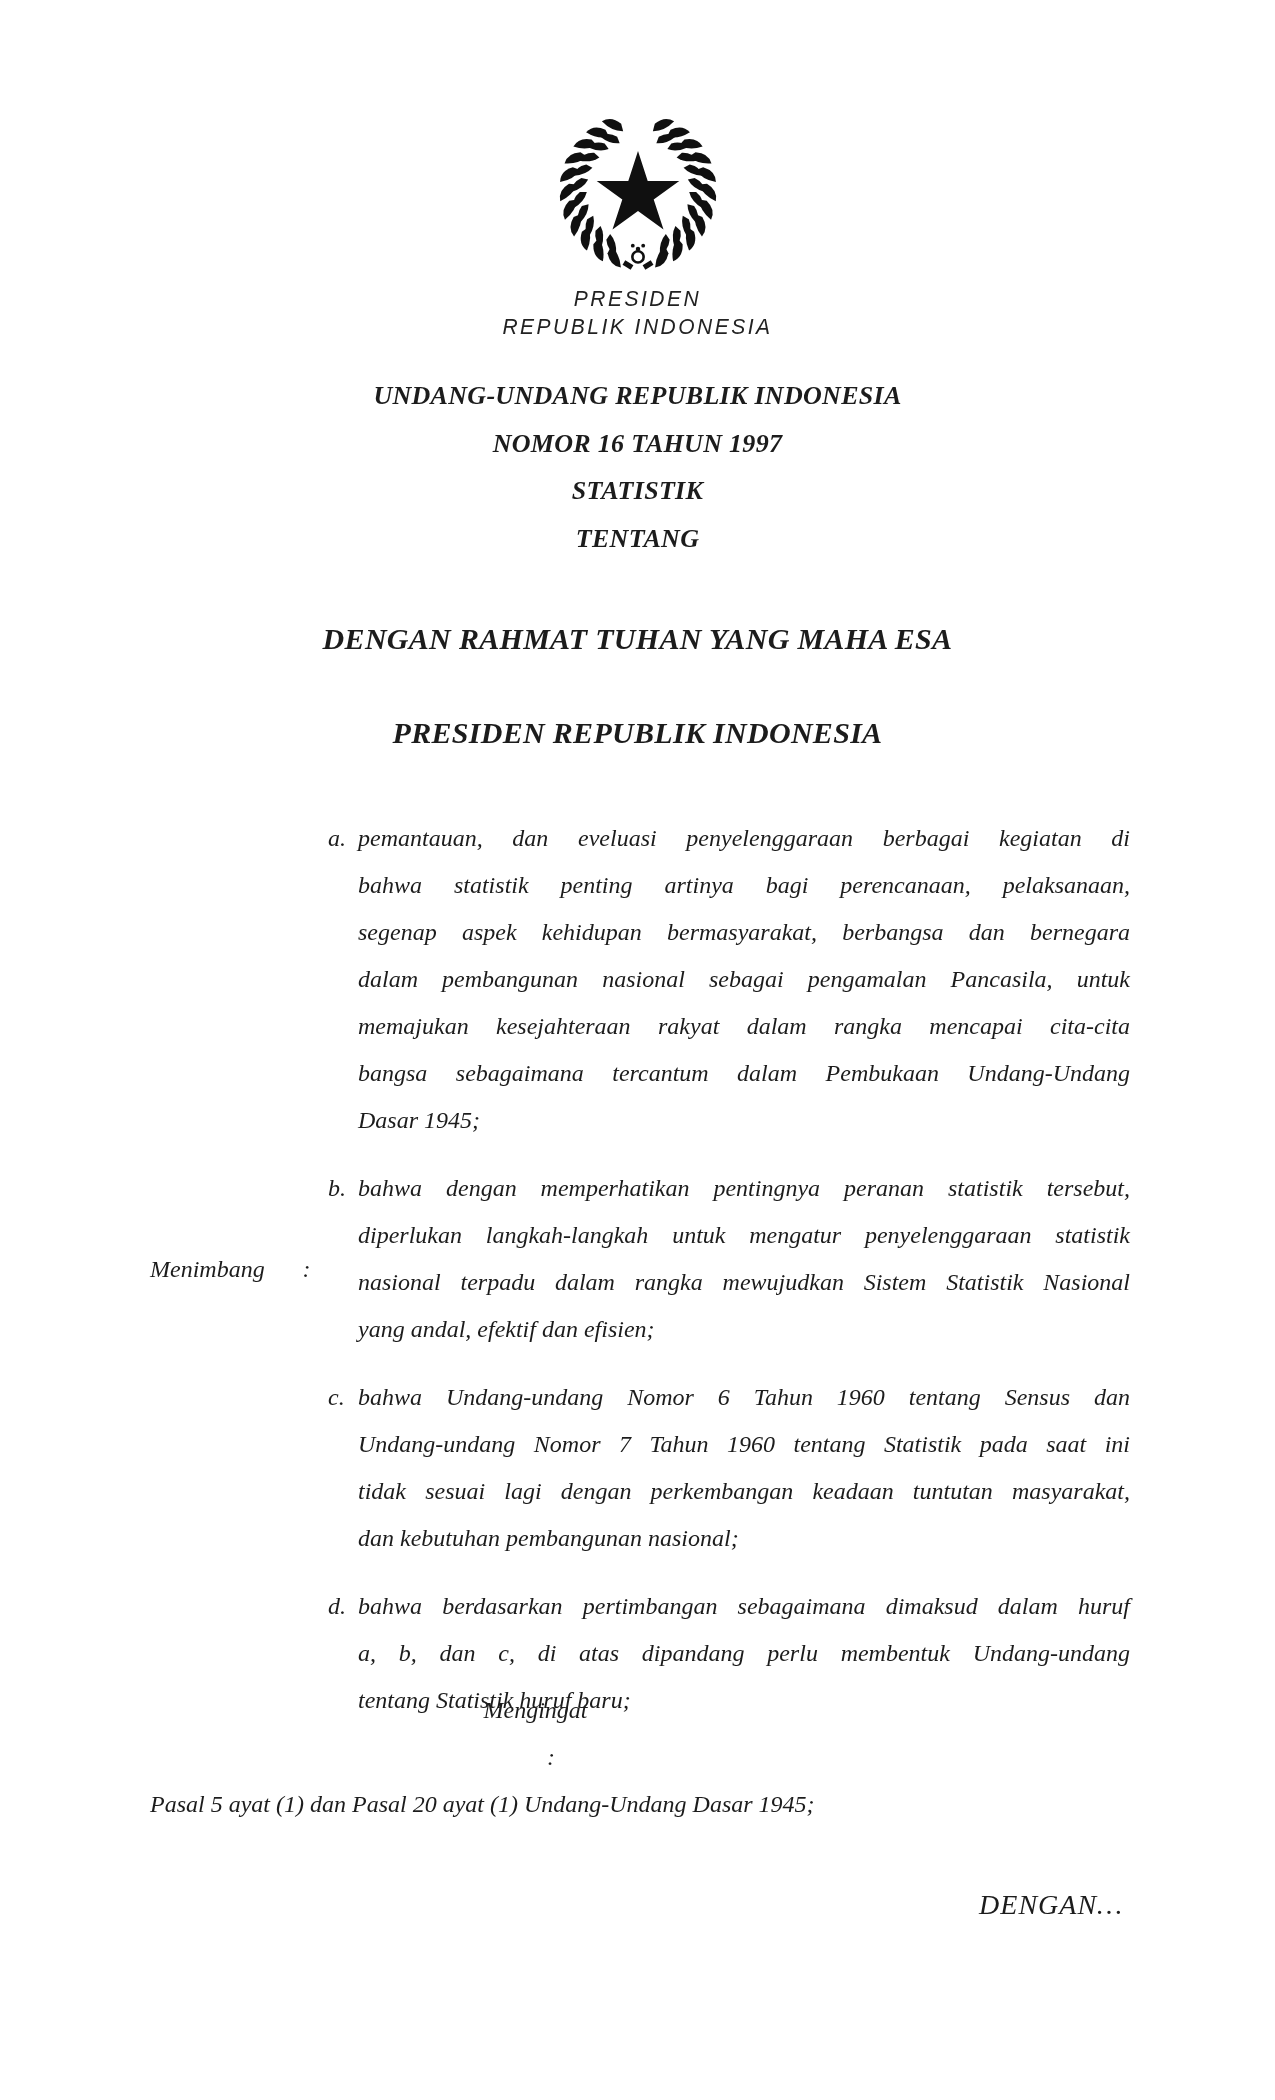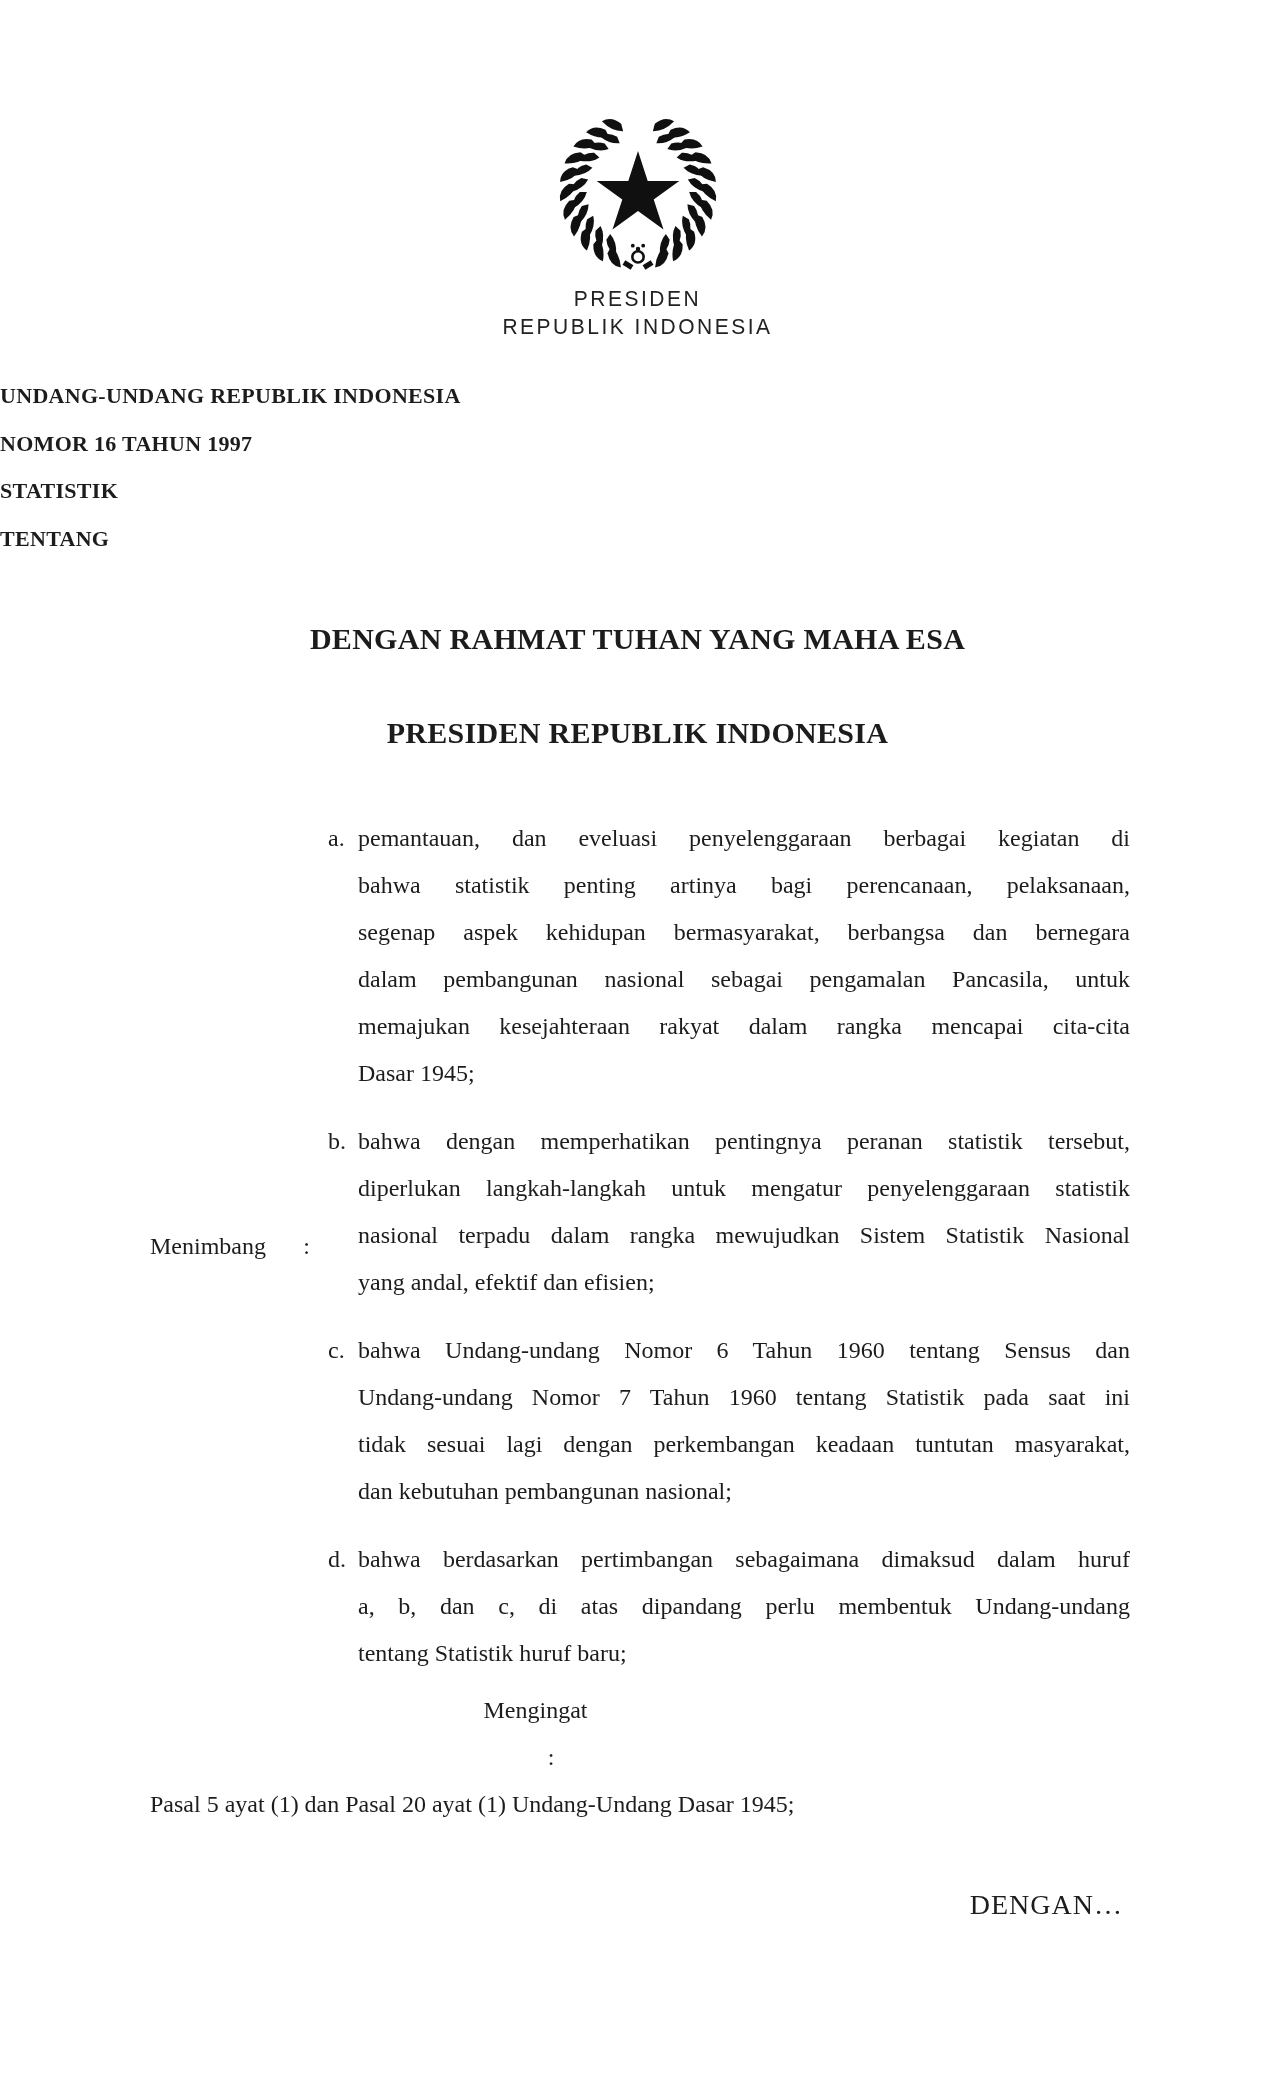--- a/index.html
+++ b/index.html
@@ -5,21 +5,21 @@
   html, body { margin: 0; padding: 0; }
   body {
     width: 1275px;
     height: 2100px;
     background: #ffffff;
     position: relative;
     font-family: "Liberation Serif", serif;
     color: #1c1c1c;
     overflow: hidden;
   }
-  .sheet { position: absolute; inset: 0; }
+  .sheet { position: absolute; inset: 0; font-style: italic; }
 
   
   .emblem-block {
     position: absolute;
     top: 106px; left: 0; right: 0;
     display: flex; justify-content: center;
   }
   .emblem-block svg { display: block; }
 
   
@@ -32,22 +32,23 @@
     line-height: 27px;
     letter-spacing: 2.5px;
     color: #222;
     transform: scaleY(1.05);
   }
 
   
   .title-block {
     position: absolute;
     top: 372px; left: 0; right: 0;
+    text-align: center;
     font-weight: bold;
-    font-size: 22px;
+    font-size: 26px;
     line-height: 47.5px;
     letter-spacing: 0.3px;
   }
 
   .invocation {
     position: absolute;
     top: 622px; left: 0; right: 0;
     text-align: center;
     font-weight: bold;
     font-size: 30px;
@@ -187,20 +188,21 @@
     <div class="col-items">
 
       <div class="item">
         <div class="col-marker">a.</div>
         <div class="col-text">
           <div class="jl">pemantauan, dan eveluasi penyelenggaraan berbagai kegiatan di</div>
           <div class="jl">bahwa statistik penting artinya bagi perencanaan, pelaksanaan,</div>
           <div class="jl">segenap aspek kehidupan bermasyarakat, berbangsa dan bernegara</div>
           <div class="jl">dalam pembangunan nasional sebagai pengamalan Pancasila, untuk</div>
           <div class="jl">memajukan kesejahteraan rakyat dalam rangka mencapai cita-cita</div>
+          <div class="jl">bangsa sebagaimana tercantum dalam Pembukaan Undang-Undang</div>
           <div class="ll">Dasar 1945;</div>
         </div>
       </div>
 
       <div class="item">
         <div class="col-marker">b.</div>
         <div class="col-text">
           <div class="jl">bahwa dengan memperhatikan pentingnya peranan statistik tersebut,</div>
           <div class="jl">diperlukan langkah-langkah untuk mengatur penyelenggaraan statistik</div>
           <div class="jl">nasional terpadu dalam rangka mewujudkan Sistem Statistik Nasional</div>

